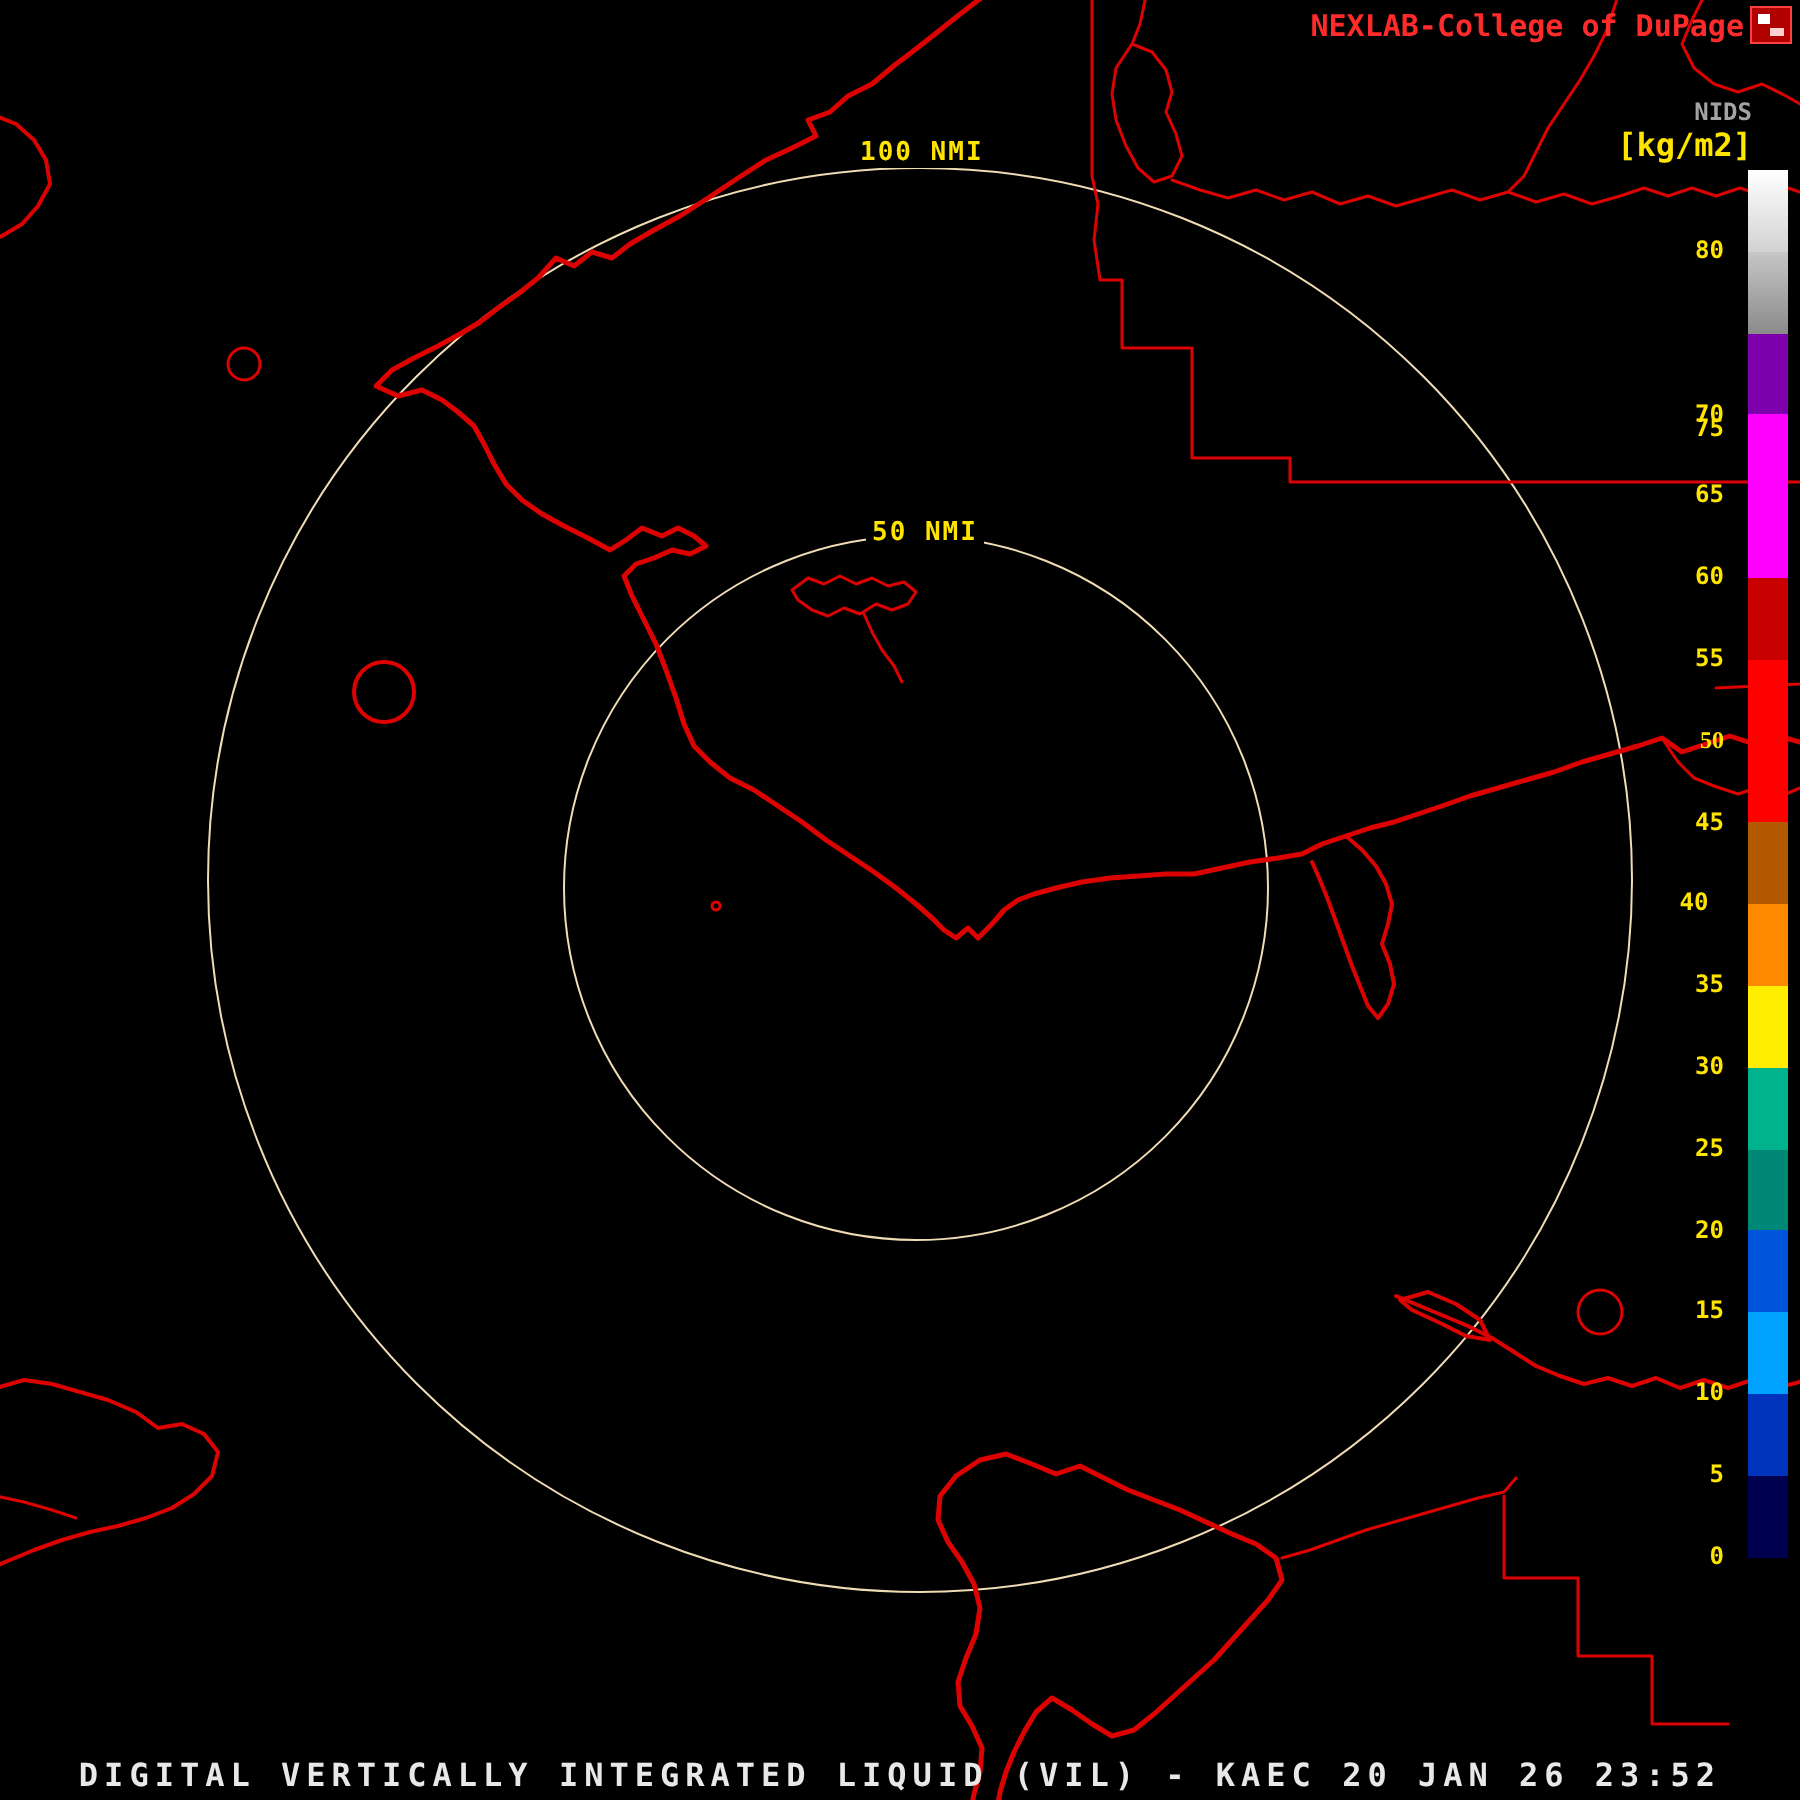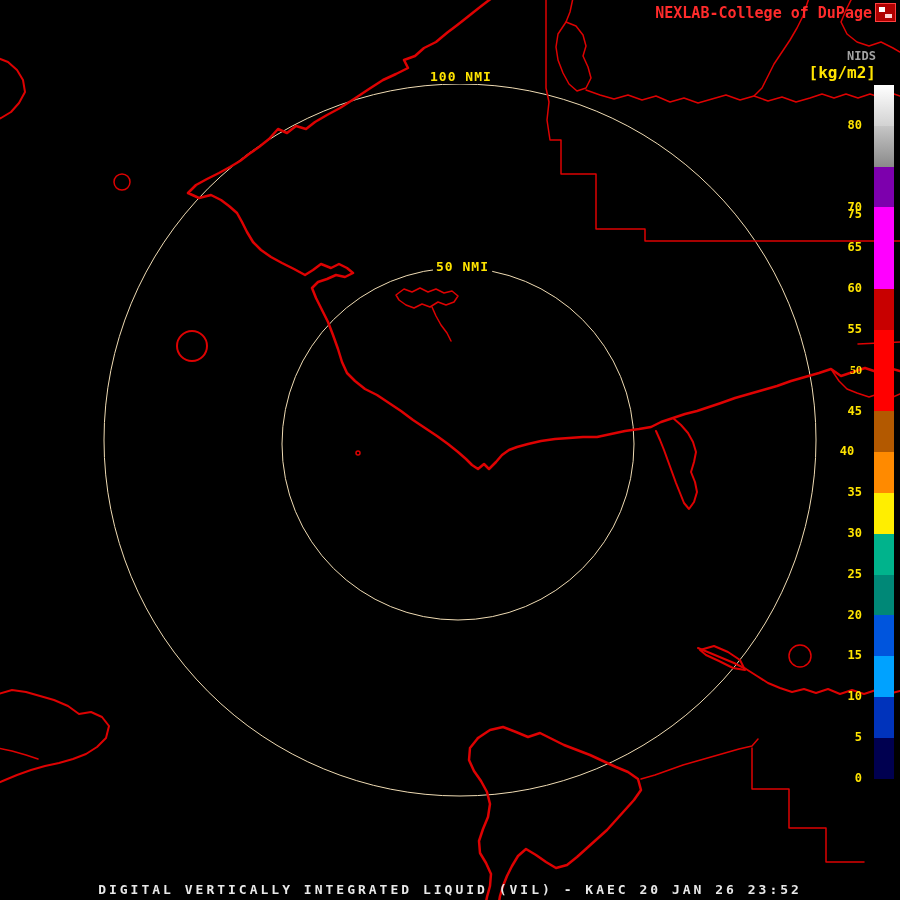--- a/index.html
+++ b/index.html
@@ -36,21 +36,21 @@
     position:absolute;top:85px;right:6px;width:20px;z-index:6;display:flex;flex-direction:column;
   }
   .cb-seg{width:100%;}
   .cb-ticks{position:absolute;top:0;right:38px;width:30px;height:900px;z-index:6;}
   .cb-tick{
     position:absolute;right:0;color:#ffe400;font-size:12px;font-weight:bold;text-align:right;
     width:30px;line-height:14px;
   }
   .footer{
     position:absolute;bottom:3px;left:0;width:100%;text-align:center;color:#e8e8e8;
-    font-size:13px;font-weight:bold;letter-spacing:3px;z-index:6;white-space:pre;
+    font-size:16px;font-weight:bold;letter-spacing:3px;z-index:6;white-space:pre;
   }
 </style>
 </head>
 <body>
 
 <div id="screen">
 
   <svg id="mapsvg" width="900" height="900" viewBox="0 0 900 900">
 
     <circle cx="460" cy="440" r="356" fill="none" stroke="#f0dcb4" stroke-width="1"></circle>

